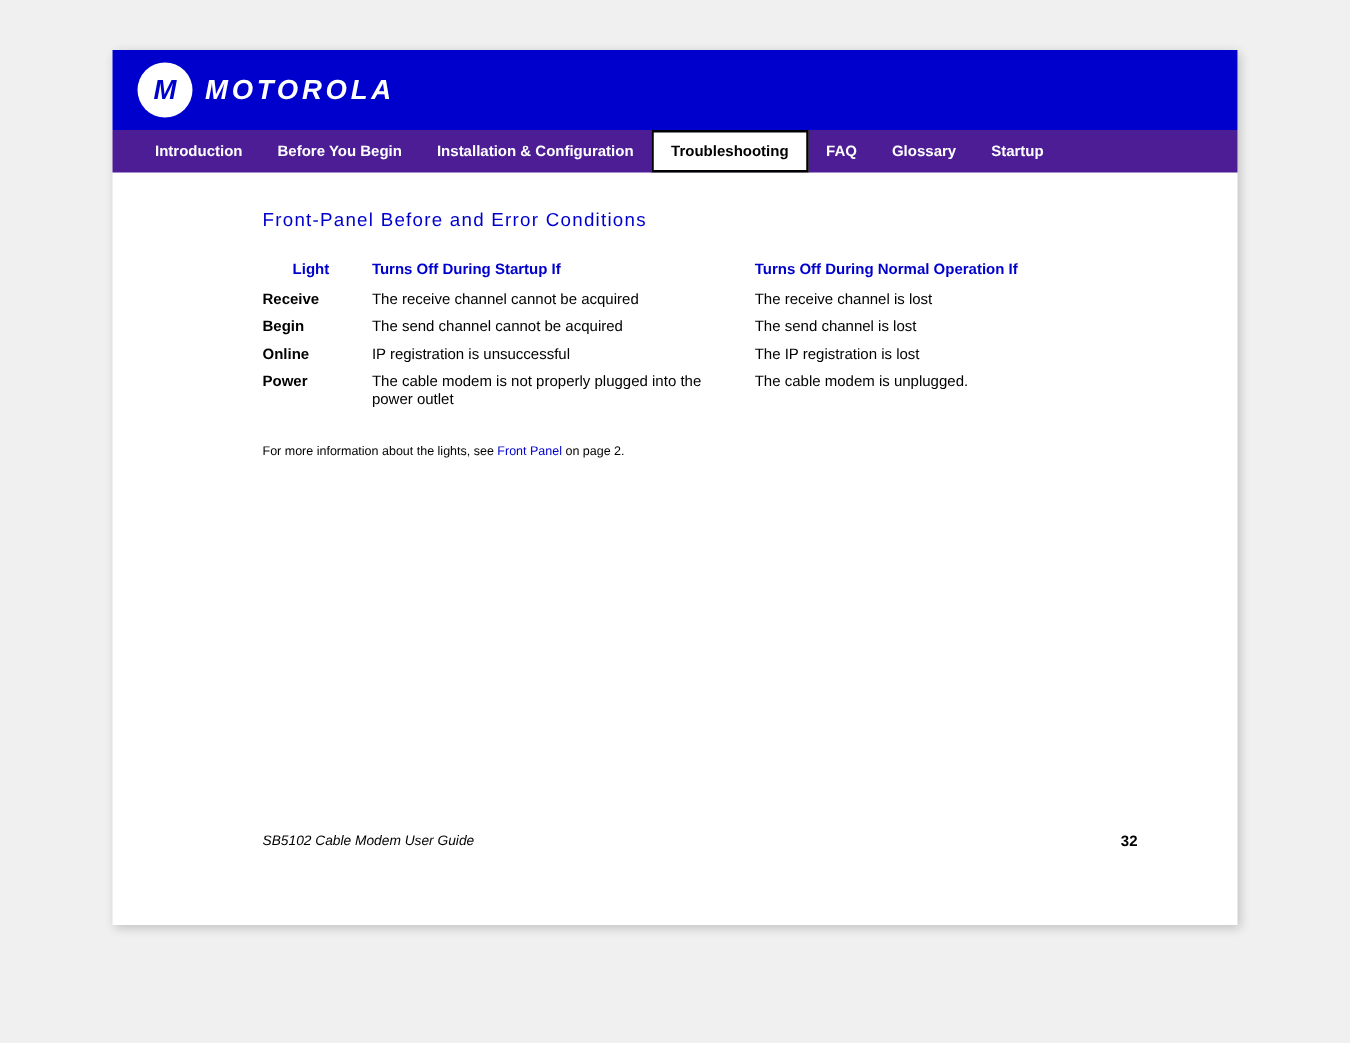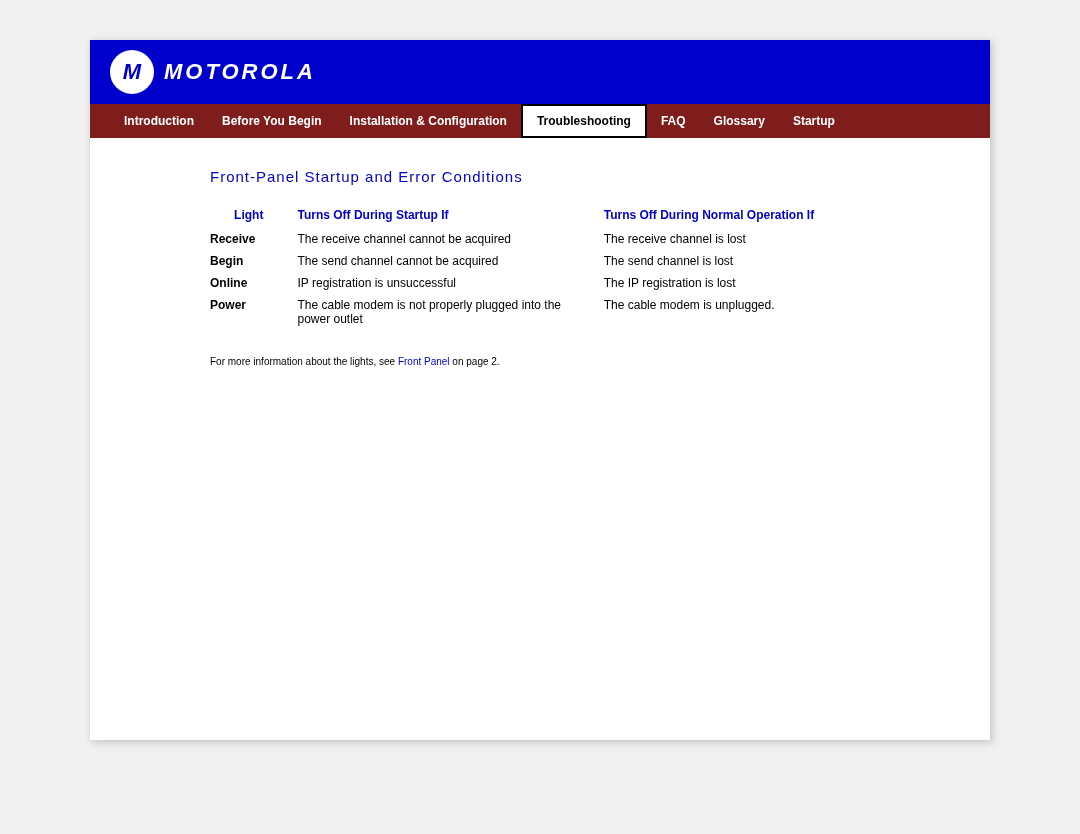--- a/index.html
+++ b/index.html
@@ -47,21 +47,21 @@
     .logo-text {
       color: white;
       font-size: 22px;
       font-weight: 900;
       letter-spacing: 3px;
       font-style: italic;
     }
 
     
     .nav-bar {
-      background: #7f1d1d;
+      background: #4c1d95;
       display: flex;
       align-items: stretch;
       padding: 0 20px;
     }
 
     .nav-item {
       color: white;
       font-size: 12px;
       font-weight: bold;
       padding: 8px 14px;
@@ -206,21 +206,21 @@
       <div class="nav-item">Introduction</div>
       <div class="nav-item">Before You Begin</div>
       <div class="nav-item">Installation &amp; Configuration</div>
       <div class="nav-item active">Troubleshooting</div>
       <div class="nav-item">FAQ</div>
       <div class="nav-item">Glossary</div>
       <div class="nav-item">Startup</div>
     </div>
 
     <div class="content">
-      <h1 class="page-title">Front-Panel Startup and Error Conditions</h1>
+      <h1 class="page-title">Front-Panel Before and Error Conditions</h1>
 
       <table class="error-table">
         <thead>
           <tr>
             <th class="col-light">Light</th>
             <th class="col-startup">Turns Off During Startup If</th>
             <th class="col-normal">Turns Off During Normal Operation If</th>
           </tr>
         </thead>
         <tbody id="table-body">
@@ -245,15 +245,19 @@
               <td>The cable modem is unplugged.</td>
             </tr>
           </tbody>
       </table>
 
       <p class="footer-note">
         <span>For more information about the lights, see </span><a href="#">Front Panel</a><span> on page 2.</span>
       </p>
     </div>
 
+    <div class="page-footer">
+      <span class="footer-doc-title">SB5102 Cable Modem User Guide</span>
+      <span class="footer-page-num">32</span>
+    </div>
 
   </div>
 </div>
 
 </body></html>

